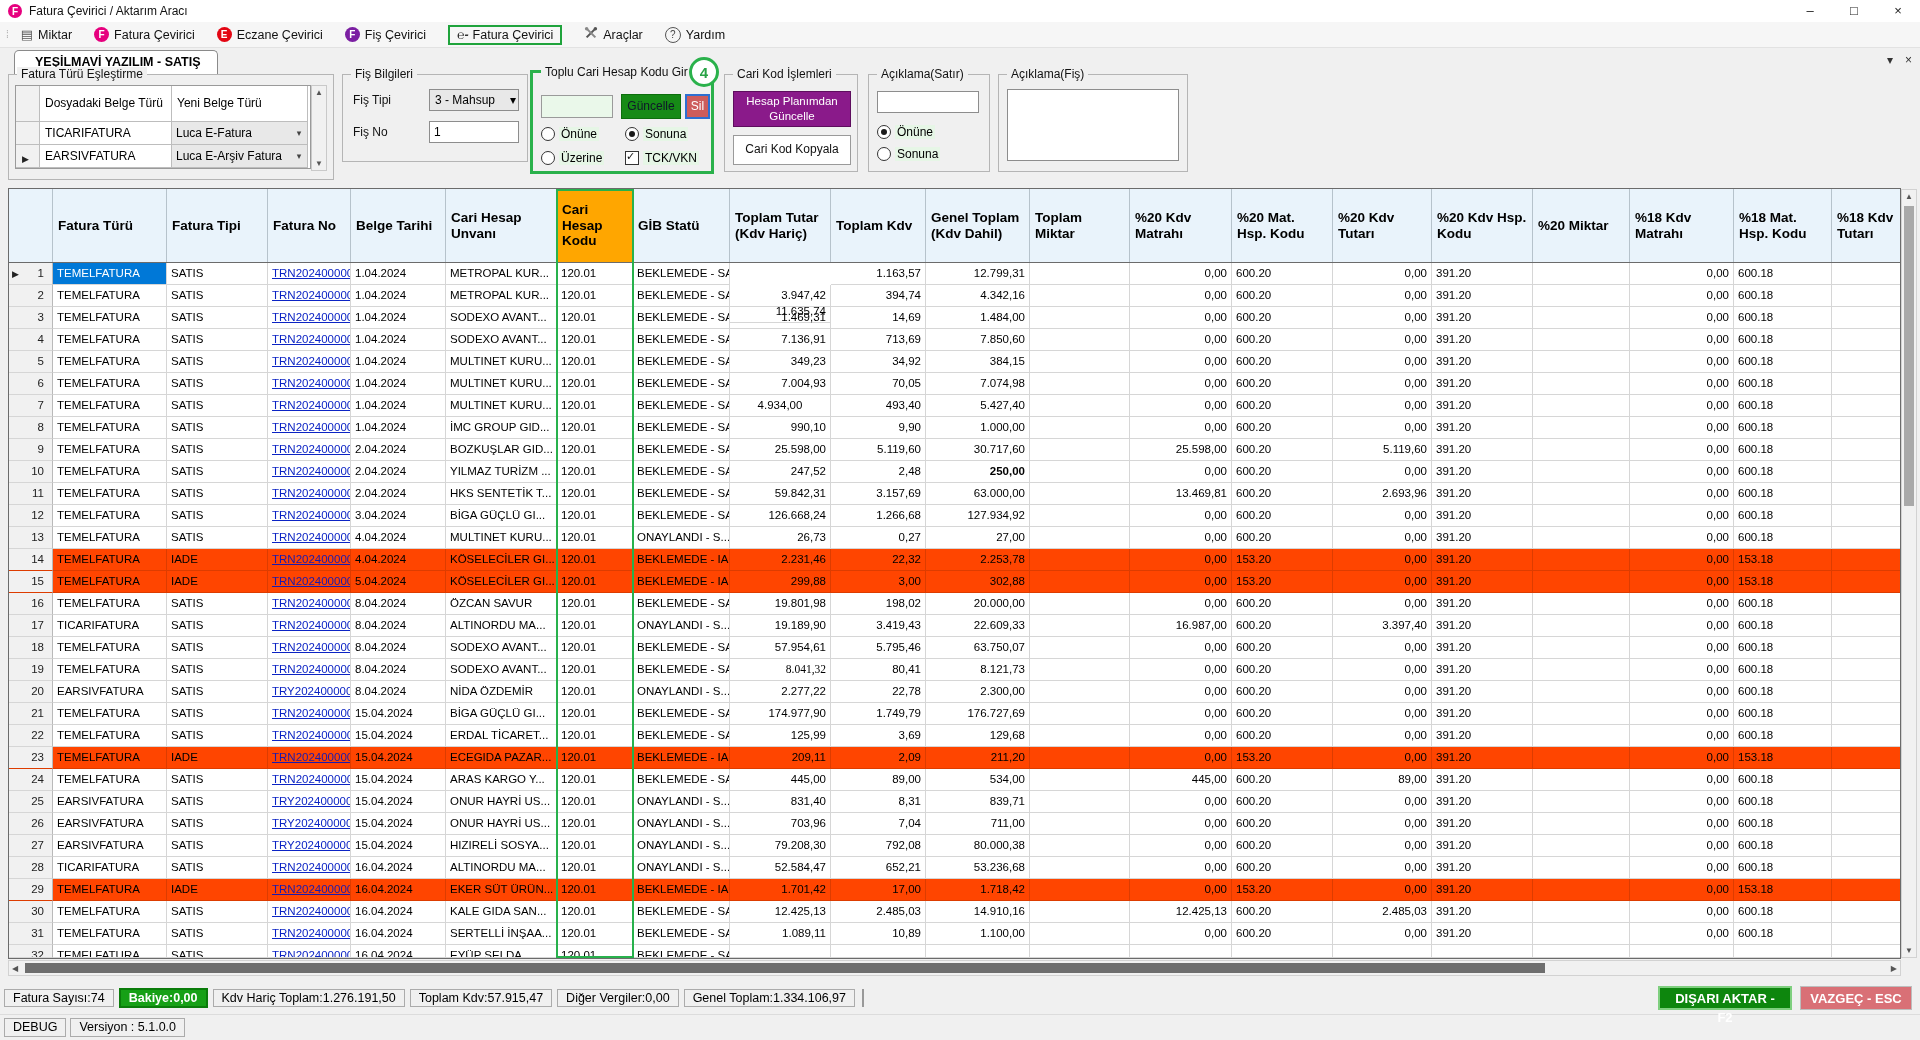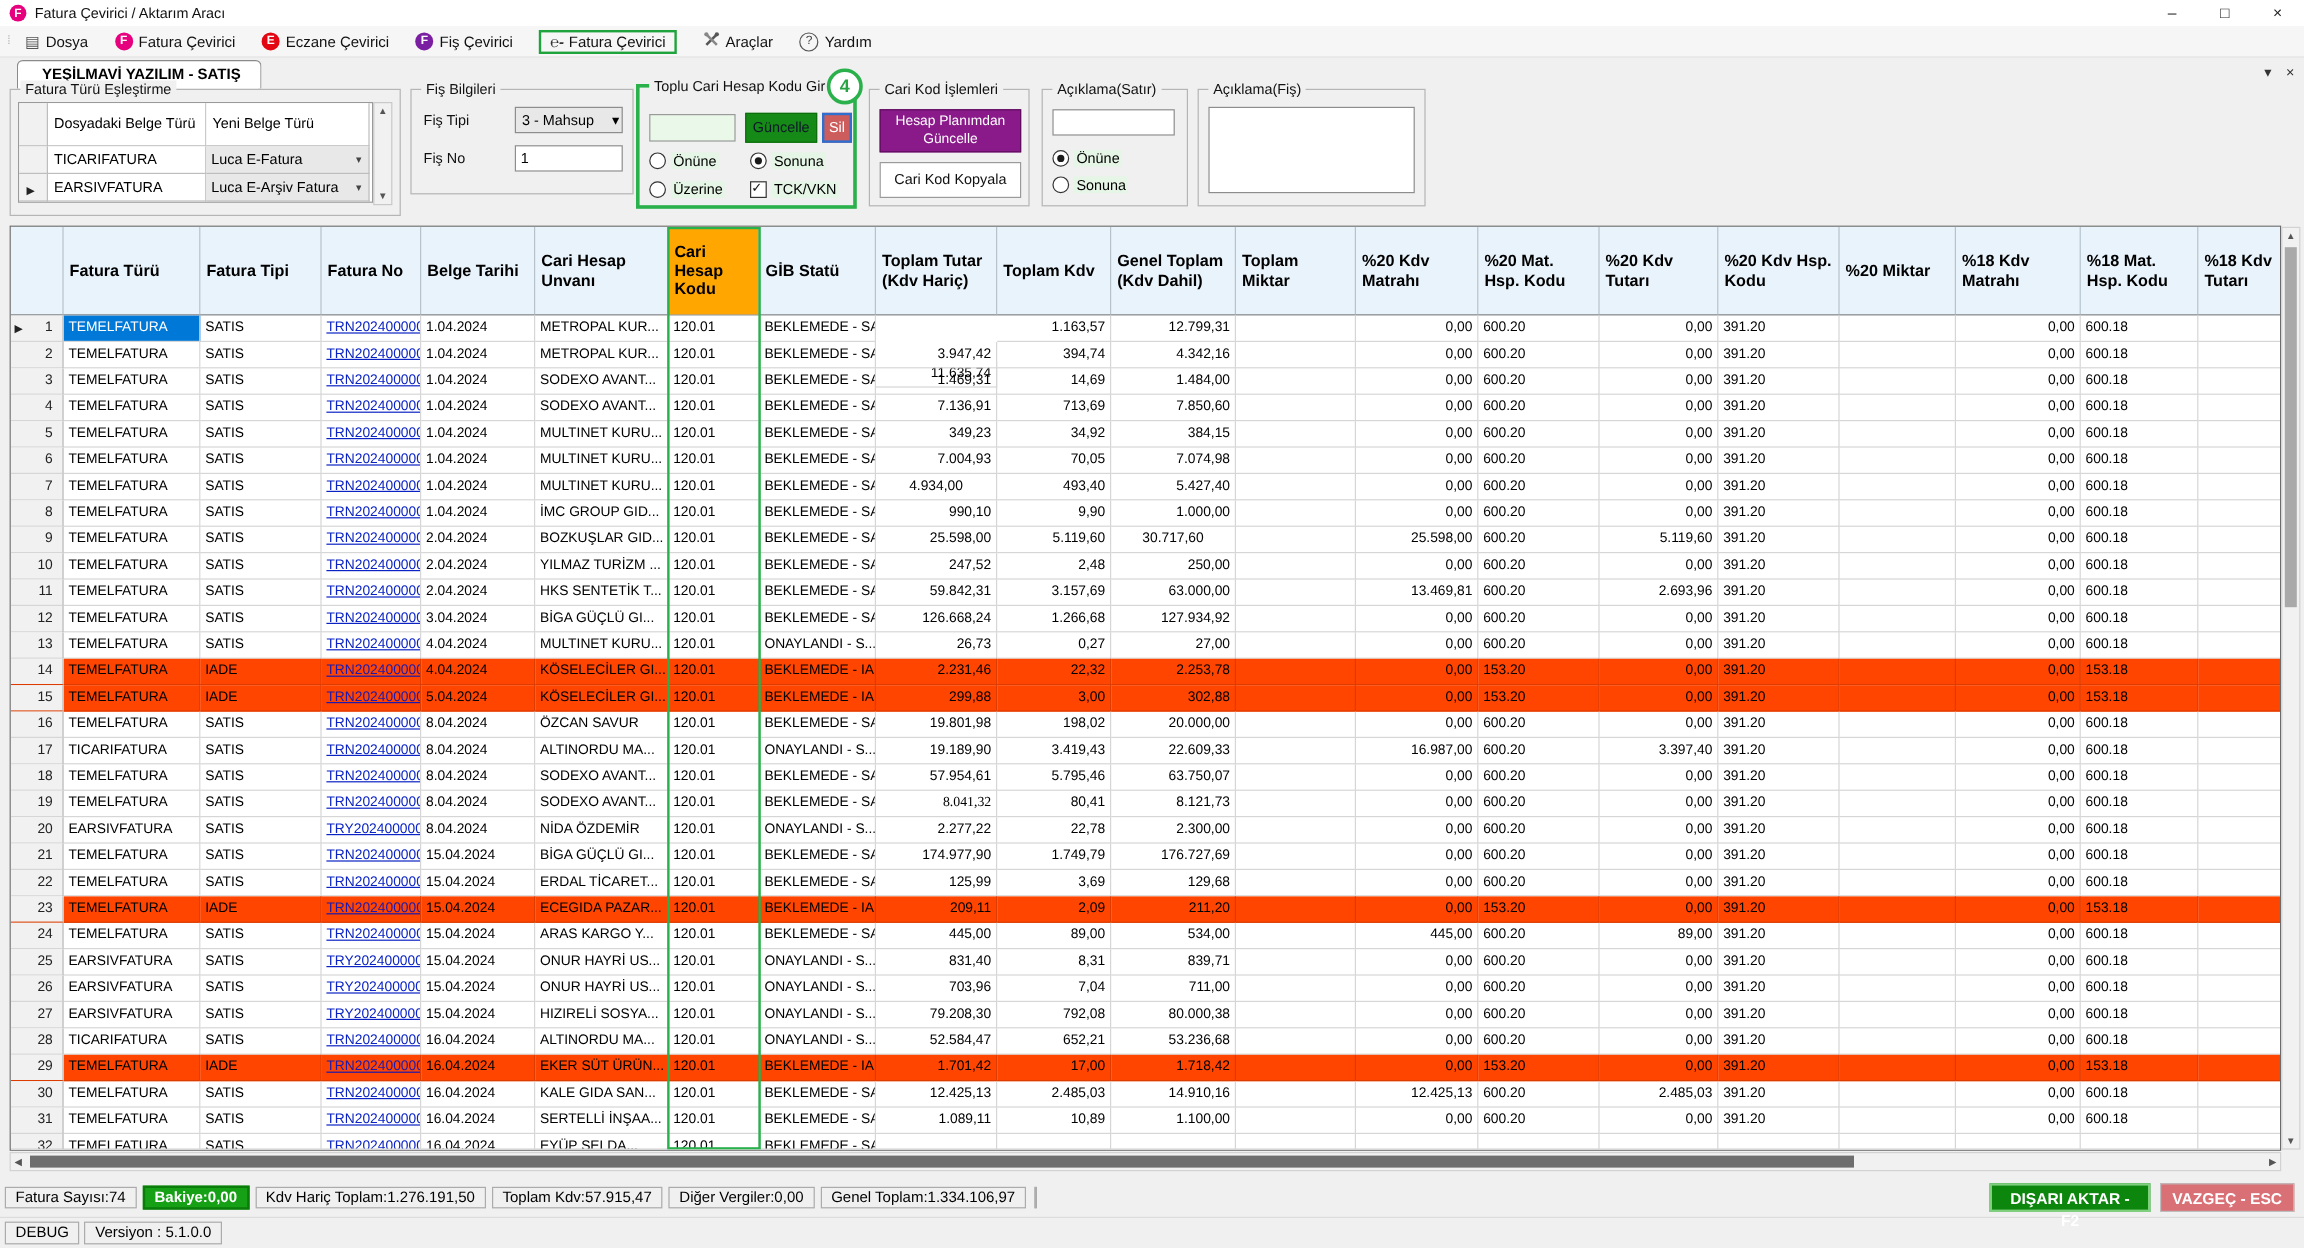--- a/index.html
+++ b/index.html
@@ -153,21 +153,21 @@
       <span class="wbtn">–</span>
       <span class="wbtn">□</span>
       <span class="wbtn">×</span>
     </span>
   </div>
 
   <div class="menubar">
     <span class="grip">⁞</span>
     <span class="mitem">
       <span class="mi-doc">▤</span>
-      <span>Dosya</span>
+      <span>Miktar</span>
     </span>
     <span class="mitem">
       <span class="mico c-pink">F</span>
       <span>Fatura Çevirici</span>
     </span>
     <span class="mitem">
       <span class="mico c-red">E</span>
       <span>Eczane Çevirici</span>
     </span>
     <span class="mitem">
@@ -499,21 +499,21 @@
           <div class="gcell selc" style="width: 44px;"><span>9</span></div>
           <div class="gcell" style="width: 114px;">TEMELFATURA</div>
           <div class="gcell" style="width: 101px;">SATIS</div>
           <div class="gcell" style="width: 83px;"><span class="link">TRN2024000000...</span></div>
           <div class="gcell" style="width: 95px;">2.04.2024</div>
           <div class="gcell" style="width: 111px;">BOZKUŞLAR GID...</div>
           <div class="gcell" style="width: 76px;">120.01</div>
           <div class="gcell" style="width: 97px;">BEKLEMEDE - SA...</div>
           <div class="gcell ar" style="width: 101px;">25.598,00</div>
           <div class="gcell ar" style="width: 95px;">5.119,60</div>
-          <div class="gcell ar" style="width: 104px; text-align: center;">30.717,60</div>
+          <div class="gcell ar" style="width: 104px;">30.717,60</div>
           <div class="gcell ar" style="width: 100px;"></div>
           <div class="gcell ar" style="width: 102px;">25.598,00</div>
           <div class="gcell" style="width: 101px;">600.20</div>
           <div class="gcell ar" style="width: 99px;">5.119,60</div>
           <div class="gcell" style="width: 101px;">391.20</div>
           <div class="gcell ar" style="width: 97px;"></div>
           <div class="gcell ar" style="width: 104px;">0,00</div>
           <div class="gcell" style="width: 98px;">600.18</div>
           <div class="gcell ar" style="width: 76px;"></div>
         </div>
@@ -521,21 +521,21 @@
           <div class="gcell selc" style="width: 44px;"><span>10</span></div>
           <div class="gcell" style="width: 114px;">TEMELFATURA</div>
           <div class="gcell" style="width: 101px;">SATIS</div>
           <div class="gcell" style="width: 83px;"><span class="link">TRN2024000000...</span></div>
           <div class="gcell" style="width: 95px;">2.04.2024</div>
           <div class="gcell" style="width: 111px;">YILMAZ TURİZM ...</div>
           <div class="gcell" style="width: 76px;">120.01</div>
           <div class="gcell" style="width: 97px;">BEKLEMEDE - SA...</div>
           <div class="gcell ar" style="width: 101px;">247,52</div>
           <div class="gcell ar" style="width: 95px;">2,48</div>
-          <div class="gcell ar" style="width: 104px;">250,00</div>
+          <div class="gcell ar" style="width: 104px; font-weight: bold;">250,00</div>
           <div class="gcell ar" style="width: 100px;"></div>
           <div class="gcell ar" style="width: 102px;">0,00</div>
           <div class="gcell" style="width: 101px;">600.20</div>
           <div class="gcell ar" style="width: 99px;">0,00</div>
           <div class="gcell" style="width: 101px;">391.20</div>
           <div class="gcell ar" style="width: 97px;"></div>
           <div class="gcell ar" style="width: 104px;">0,00</div>
           <div class="gcell" style="width: 98px;">600.18</div>
           <div class="gcell ar" style="width: 76px;"></div>
         </div>

